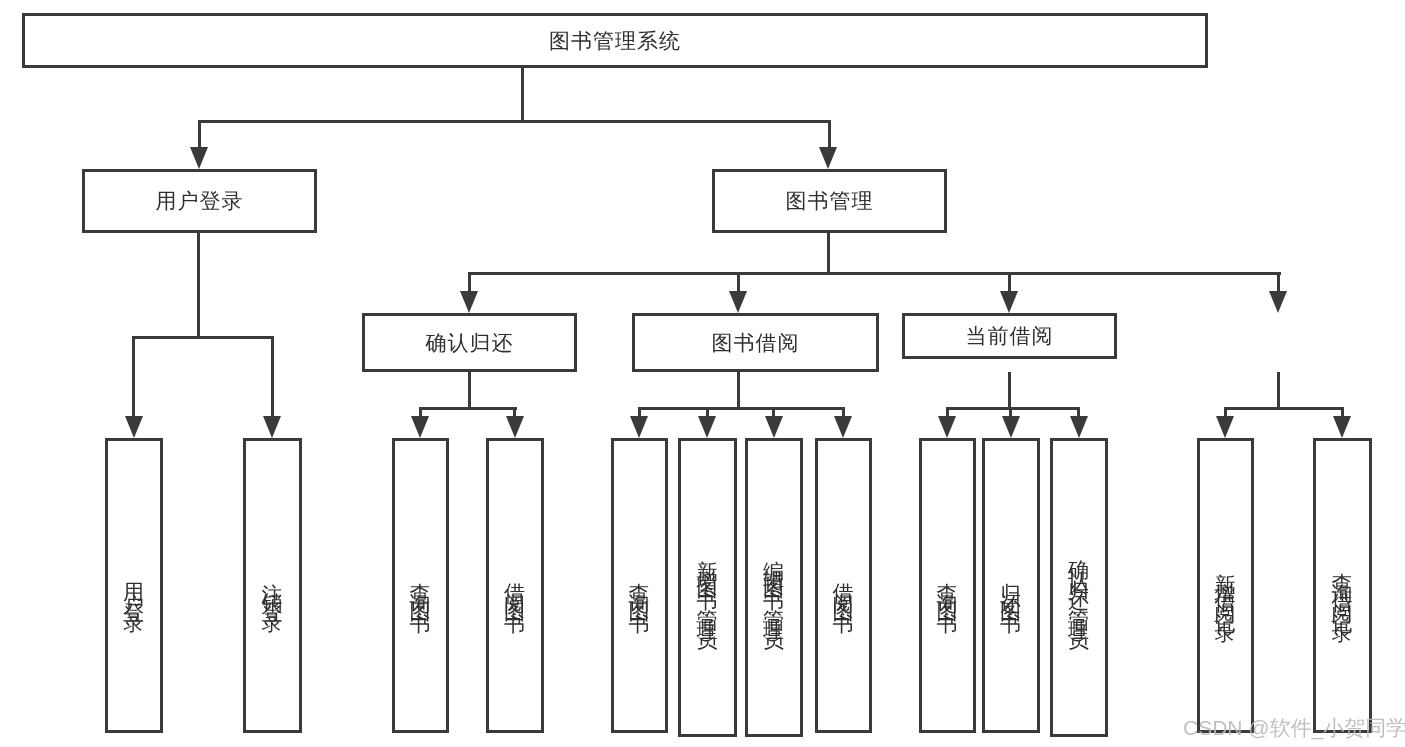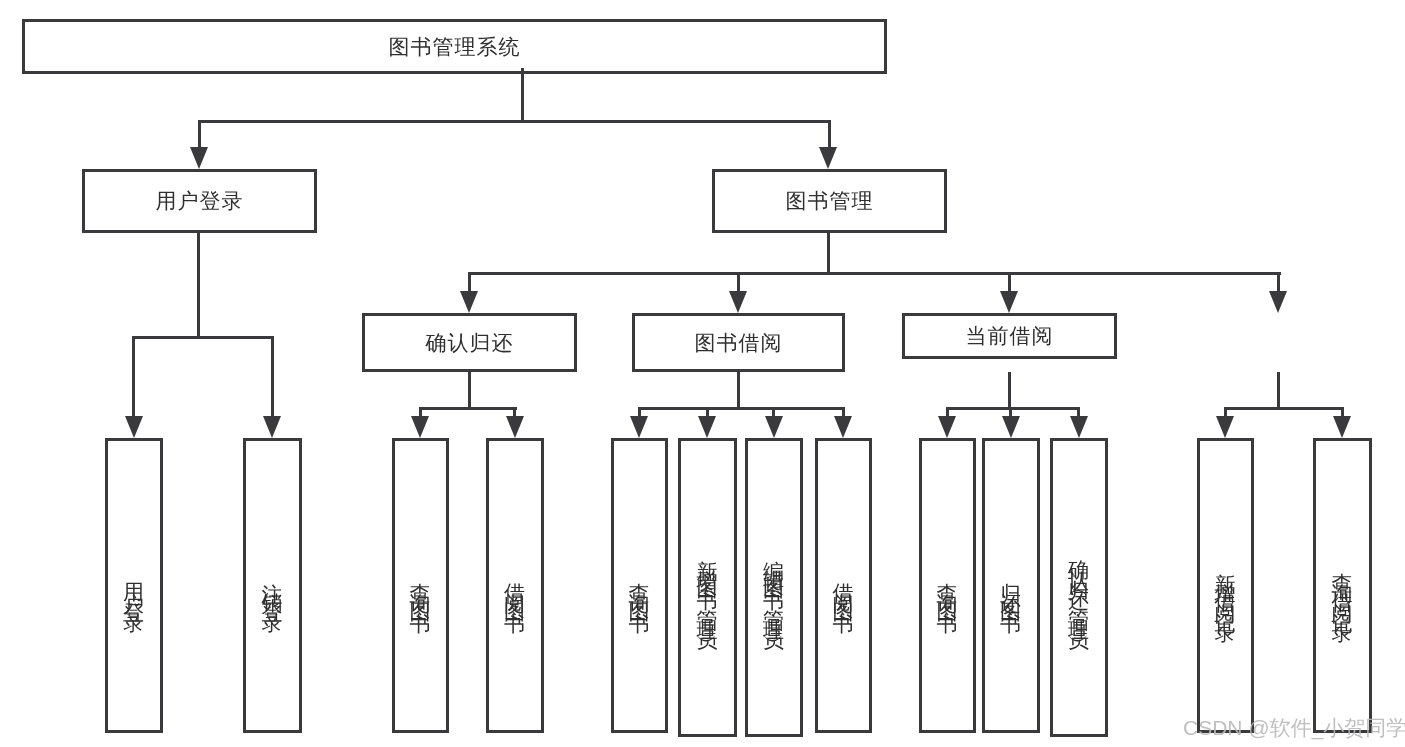--- a/index.html
+++ b/index.html
@@ -57,21 +57,21 @@
     color:var(--watermark);
     opacity:.9;
     white-space:nowrap;
   }
 </style>
 </head>
 <body>
 
 <div id="canvas">
 
-  <div class="box h" style="left:22px;top:19px;width:865px;height:55px">
+  <div class="box h" style="left:22px;top:13px;width:1186px;height:55px">
     <span>图书管理系统</span>
   </div>
 
   <div class="line" style="left:521px;top:68px;width:3px;height:52px"></div>
   <div class="line" style="left:198px;top:120px;width:632px;height:3px"></div>
   <div class="line" style="left:198px;top:120px;width:3px;height:30px"></div>
   <div class="arrow" style="left:190px;top:147px"></div>
   <div class="line" style="left:828px;top:120px;width:3px;height:30px"></div>
   <div class="arrow" style="left:819px;top:147px"></div>
 
@@ -96,21 +96,21 @@
   <div class="line" style="left:737px;top:272px;width:3px;height:20px"></div>
   <div class="arrow" style="left:729px;top:291px"></div>
   <div class="line" style="left:1008px;top:272px;width:3px;height:20px"></div>
   <div class="arrow" style="left:1000px;top:291px"></div>
   <div class="line" style="left:1277px;top:272px;width:3px;height:20px"></div>
   <div class="arrow" style="left:1269px;top:291px"></div>
 
   <div class="box h" style="left:362px;top:313px;width:215px;height:59px">
     <span>确认归还</span>
   </div>
-  <div class="box h" style="left:632px;top:313px;width:213px;height:59px">
+  <div class="box h" style="left:632px;top:313px;width:247px;height:59px">
     <span>图书借阅</span>
   </div>
   <div class="box h" style="left:902px;top:313px;width:215px;height:46px">
     <span>当前借阅</span>
   </div>
 
   <div class="line" style="left:468px;top:372px;width:3px;height:35px"></div>
   <div class="line" style="left:419px;top:407px;width:98px;height:3px"></div>
   <div class="line" style="left:419px;top:407px;width:3px;height:11px"></div>
   <div class="arrow" style="left:411px;top:416px"></div>

